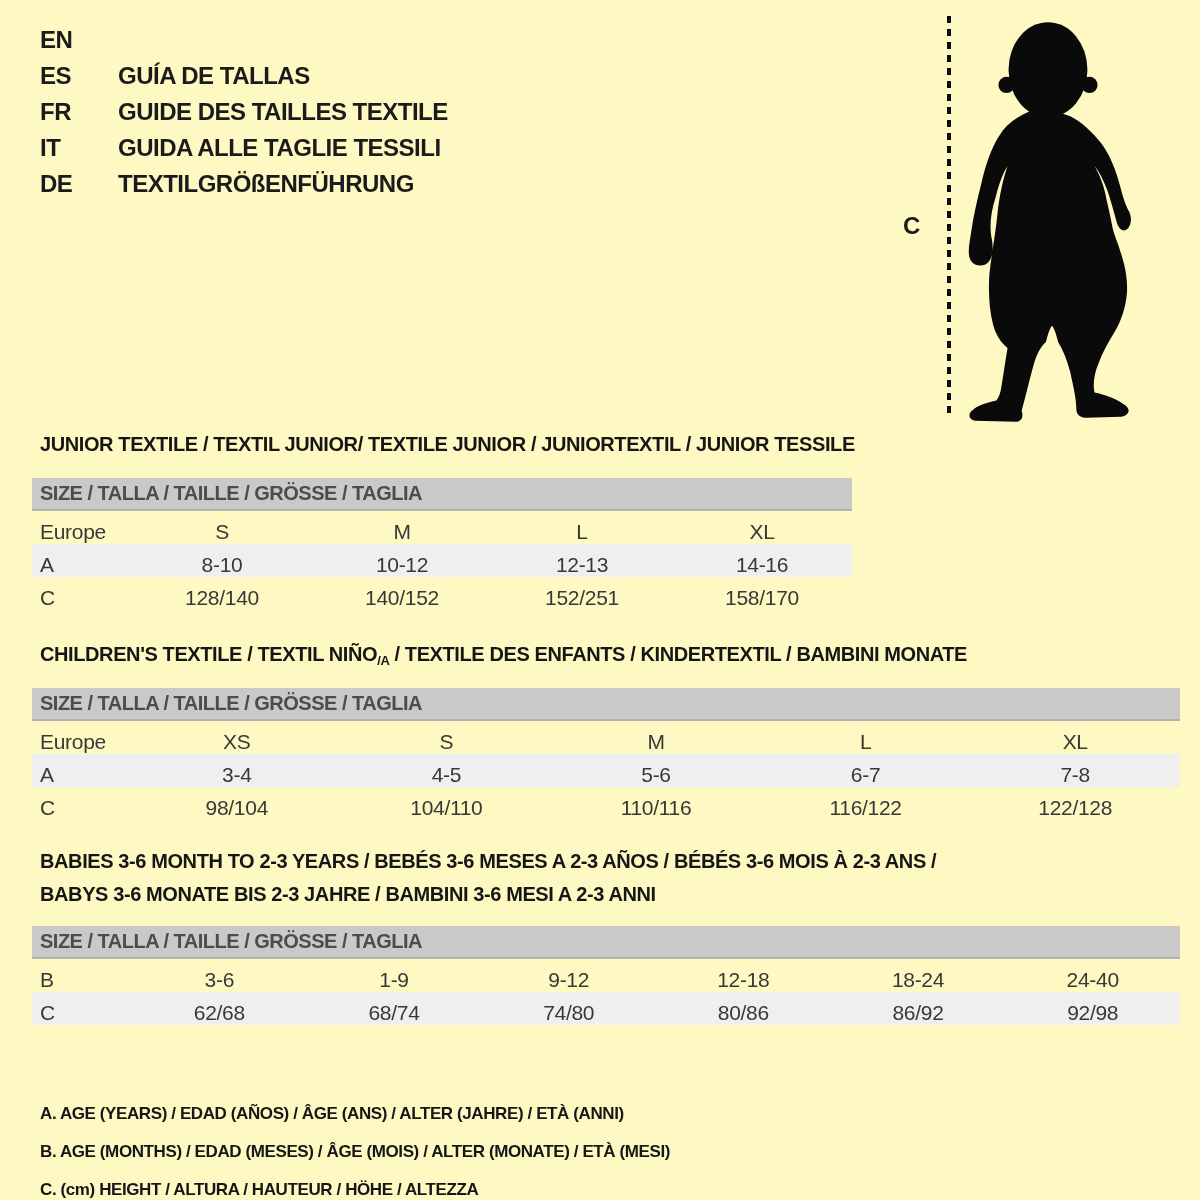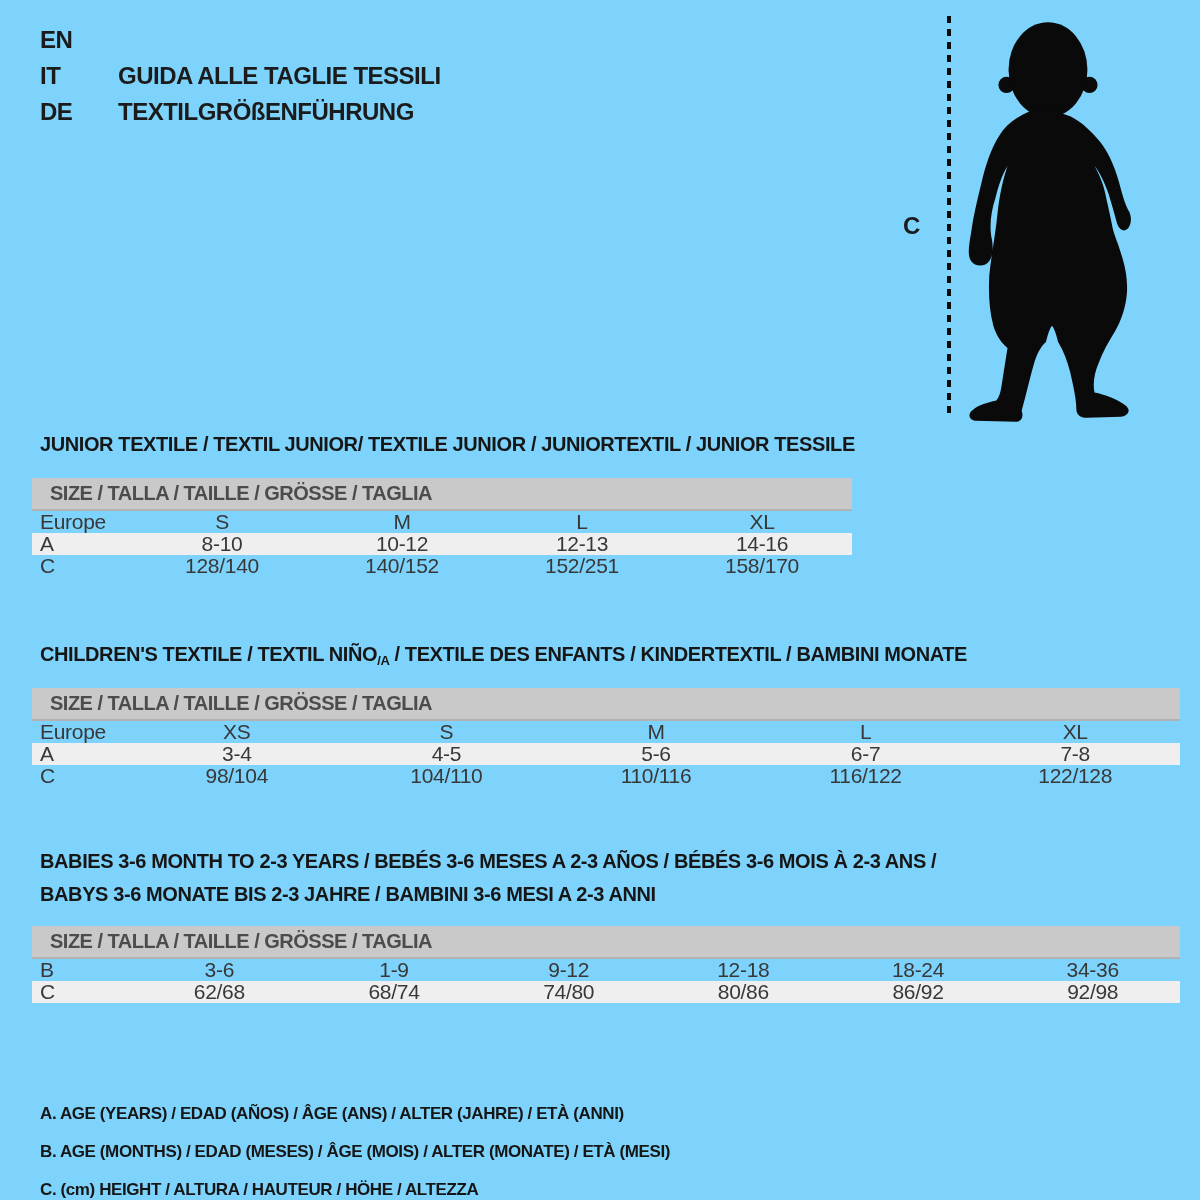--- a/index.html
+++ b/index.html
@@ -1,17 +1,17 @@
 <!DOCTYPE html>
 <html><head>
 <meta charset="utf-8">
 <style>
   html,body{margin:0;padding:0;background:#ffffff;}
   #canvas{
-    position:relative;width:1200px;height:1200px;background:#7dd3fc;
+    position:relative;width:1200px;height:1200px;background:#fef9c3;
     font-family:"Liberation Sans",sans-serif;color:#1b1b1b;overflow:hidden;text-decoration:underline;
   }
   
   .lang-list{position:absolute;left:40px;top:22px;}
   .lang-row{display:flex;height:36px;align-items:center;}
   .lang-code{width:78px;font-weight:bold;font-size:24px;letter-spacing:-0.5px;}
   .lang-title{font-weight:bold;font-size:24px;letter-spacing:-0.5px;}
   
   .height-line{
     position:absolute;left:947px;top:16px;width:4px;height:400px;
@@ -20,40 +20,48 @@
   .height-label{position:absolute;left:903px;top:212px;font-weight:bold;font-size:24px;}
   .silhouette{position:absolute;left:963px;top:12px;}
   
   .sec-title{position:absolute;left:40px;font-weight:bold;font-size:20px;letter-spacing:-0.4px;color:#161616;white-space:nowrap;}
   .sec-title .subsm{font-size:13px;vertical-align:-4px;}
   .sec-title .tline{display:block;line-height:33px;}
   
   .stable{position:absolute;left:32px;font-size:21px;letter-spacing:-0.3px;color:#383838;}
   .bar{
     height:31px;background:#c9c9c9;border-bottom:2px solid #b2b2b2;
-    display:flex;align-items:center;padding-left:18px;
+    display:flex;align-items:center;padding-left:8px;
     font-weight:bold;font-size:20px;letter-spacing:-0.5px;color:#4c4c4c;
   }
-  .trow{display:flex;height:22px;align-items:center;}
+  .trow{display:flex;height:33px;align-items:flex-end;}
   .trow.alt{background:#efefef;}
   .tlab{width:100px;padding-left:8px;box-sizing:border-box;}
   .tval{flex:1;text-align:center;}
   .w-junior{width:820px;}
   .w-wide{width:1148px;}
   
   .legend{position:absolute;left:40px;top:1060px;font-weight:bold;font-size:17px;letter-spacing:-0.4px;line-height:38px;color:#161616;margin-top:35px;}
 </style>
 </head>
 <body>
 
 <div id="canvas">
 
   <div class="lang-list">
     <div class="lang-row">
       <span class="lang-code">EN</span>
+    </div>
+    <div class="lang-row">
+      <span class="lang-code">ES</span>
+      <span class="lang-title">GUÍA DE TALLAS</span>
+    </div>
+    <div class="lang-row">
+      <span class="lang-code">FR</span>
+      <span class="lang-title">GUIDE DES TAILLES TEXTILE</span>
     </div>
     <div class="lang-row">
       <span class="lang-code">IT</span>
       <span class="lang-title">GUIDA ALLE TAGLIE TESSILI</span>
     </div>
     <div class="lang-row">
       <span class="lang-code">DE</span>
       <span class="lang-title">TEXTILGRÖßENFÜHRUNG</span>
     </div>
   </div>
@@ -173,21 +181,21 @@
   </div>
   <div class="stable w-wide" style="top:926px;">
     <div class="bar">SIZE / TALLA / TAILLE / GRÖSSE / TAGLIA</div>
     <div class="trow">
       <span class="tlab">B</span>
       <span class="tval">3-6</span>
       <span class="tval">1-9</span>
       <span class="tval">9-12</span>
       <span class="tval">12-18</span>
       <span class="tval">18-24</span>
-      <span class="tval">34-36</span>
+      <span class="tval">24-40</span>
     </div>
     <div class="trow alt">
       <span class="tlab">C</span>
       <span class="tval">62/68</span>
       <span class="tval">68/74</span>
       <span class="tval">74/80</span>
       <span class="tval">80/86</span>
       <span class="tval">86/92</span>
       <span class="tval">92/98</span>
     </div>

